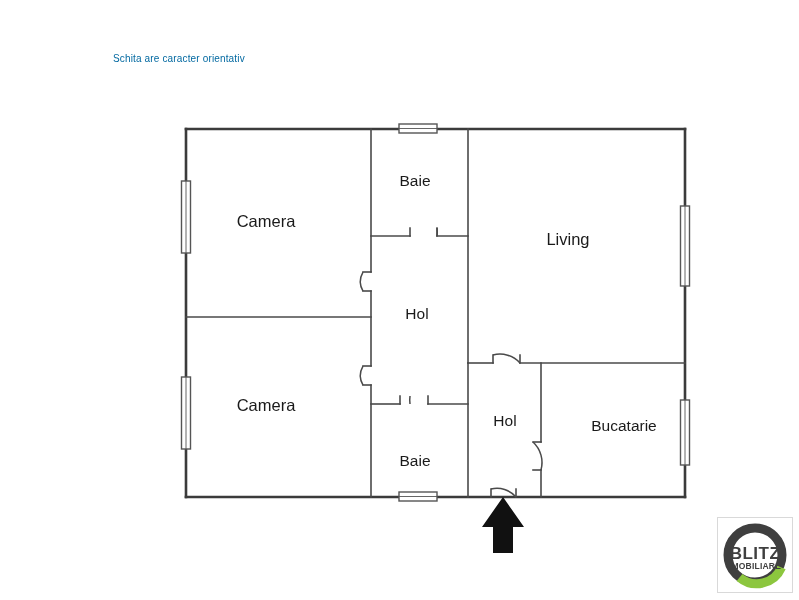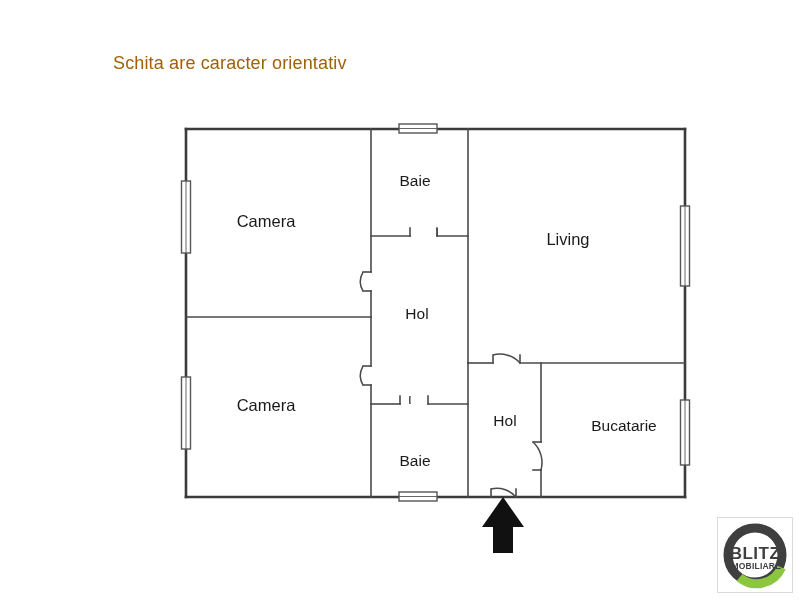--- a/index.html
+++ b/index.html
@@ -17,22 +17,22 @@
   #page {
     position: relative;
     width: 799px;
     height: 600px;
     background: #ffffff;
   }
   #plan-title {
     position: absolute;
     left: 113px;
     top: 53px;
-    font-size: 18px;
-    color: #a16207;
+    font-size: 10px;
+    color: #0369a1;
     letter-spacing: 0.15px;
     white-space: nowrap;
     font-family: "Liberation Sans", sans-serif;
   }
   #floorplan-svg {
     position: absolute;
     left: 0;
     top: 0;
   }
   .room-label {

